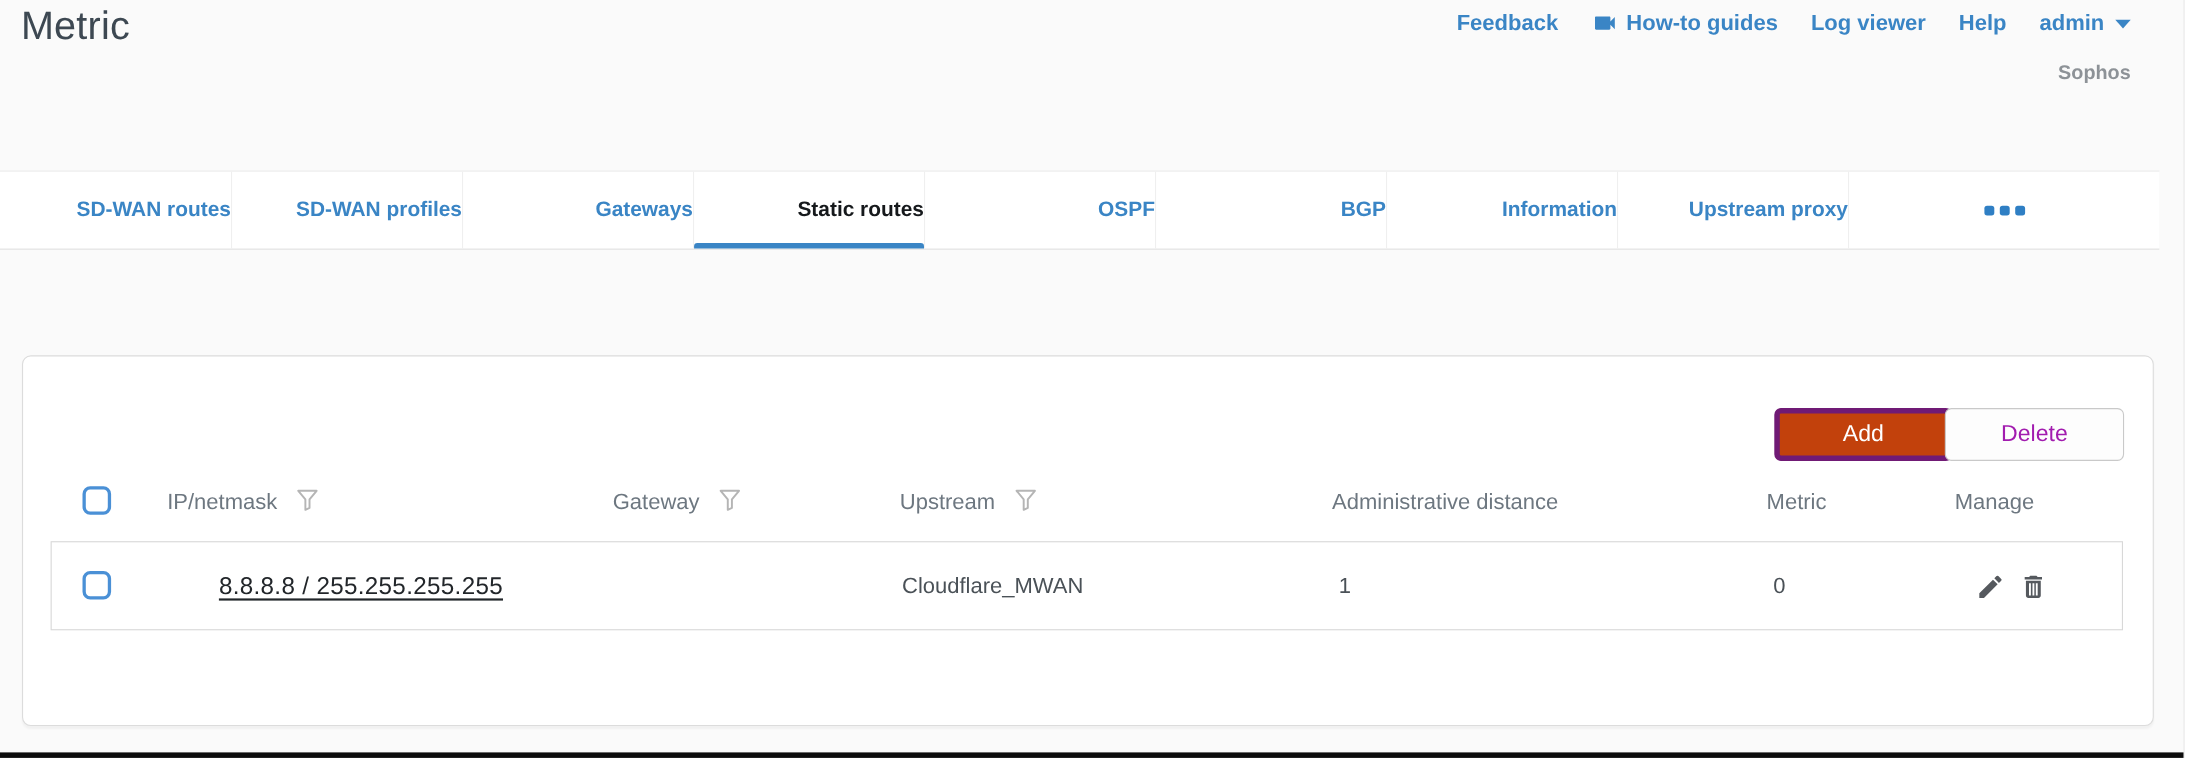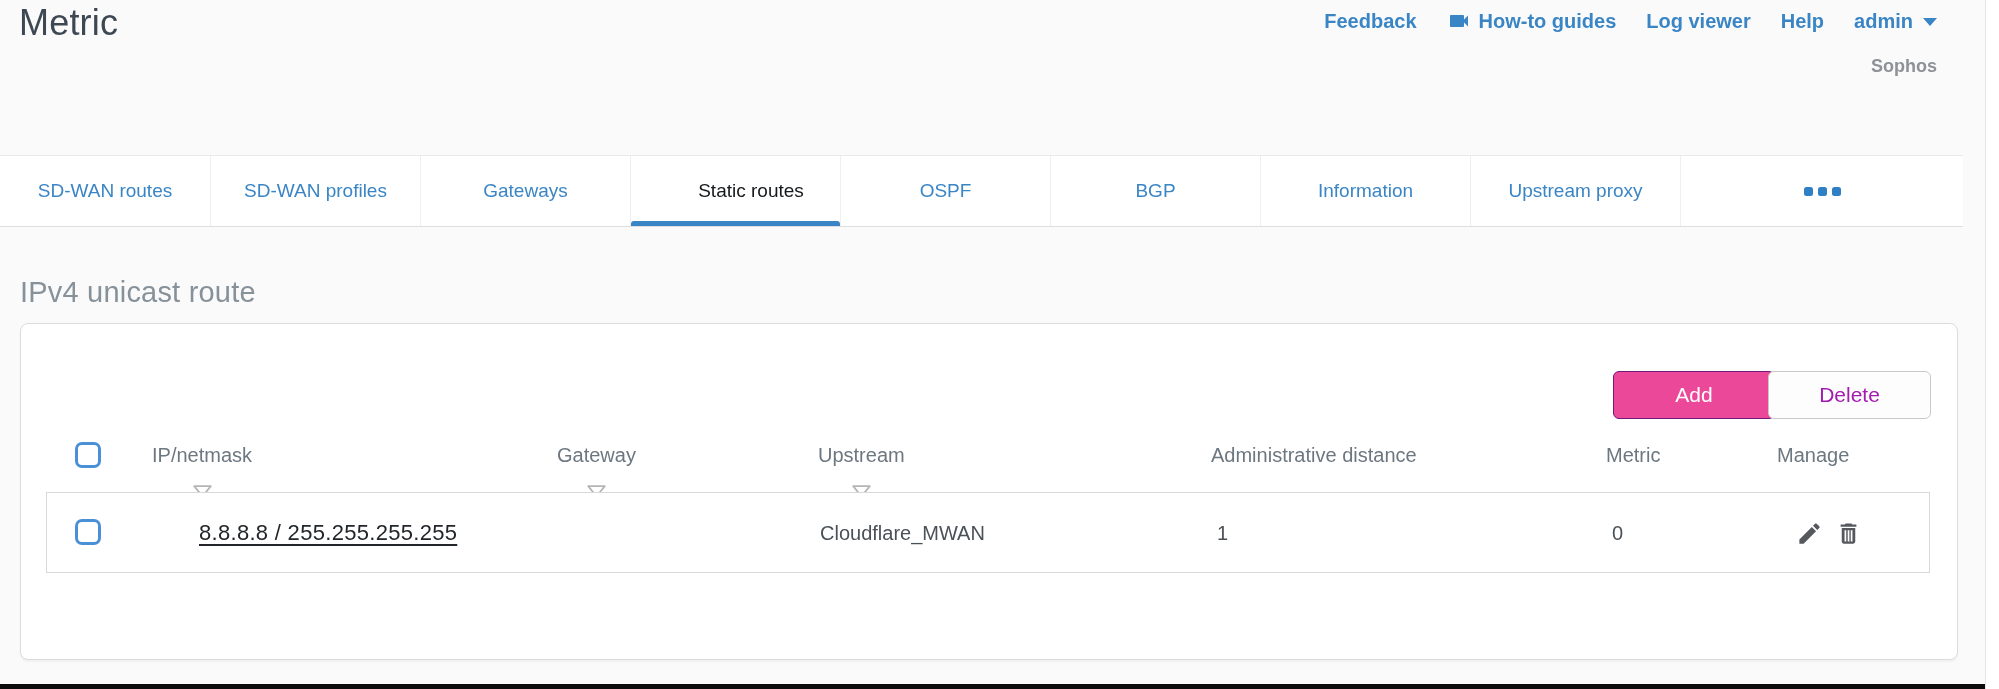--- a/index.html
+++ b/index.html
@@ -29,22 +29,22 @@
     font-size:18px;color:#8d9297;font-weight:700;margin-top:12px;
   }
 
   
   .tabbar{
     position:absolute;left:0;top:155px;width:1963px;height:72px;
     background:#ffffff;border-top:1px solid #e9e9e9;border-bottom:1px solid #dedede;
     display:flex;box-sizing:border-box;
   }
   .tab{
-    width:210px;height:100%;display:flex;align-items:center;justify-content:center;
-    font-size:19px;font-weight:400;color:#3a85c5;cursor:pointer;position:relative;
+    width:210px;height:100%;display:flex;align-items:center;justify-content:flex-end;
+    font-size:19px;font-weight:700;color:#3a85c5;cursor:pointer;position:relative;
     border-left:1px solid #efefef;box-sizing:border-box;white-space:nowrap;
   }
   .tab:first-child{border-left:none;}
   .tab.active{color:#16191c;padding-left:31px;}
   .tab.active::after{
     content:"";position:absolute;left:0;right:0;bottom:0;height:5px;
     background:#3a85c5;border-radius:3px 3px 0 0;
   }
   .tab-overflow{
     flex:1;height:100%;display:flex;align-items:center;justify-content:center;gap:5px;
@@ -62,34 +62,34 @@
     background:#ffffff;border:1px solid #dcdcdc;border-radius:8px;
     box-shadow:0 2px 2px rgba(0,0,0,0.04);box-sizing:border-box;
   }
 
   
   .btn{
     position:absolute;height:48px;border-radius:6px;font-size:21px;
     display:flex;align-items:center;justify-content:center;cursor:pointer;
     box-sizing:border-box;font-family:inherit;
   }
-  .btn-add{left:1613px;top:371px;width:162px;background:#ec4899;color:#ffffff;border:1px solid #701a75;}
+  .btn-add{left:1613px;top:371px;width:162px;background:#c2410c;color:#ffffff;border:5px solid #701a75;}
   .btn-delete{left:1768px;top:371px;width:163px;background:#fdfdfd;color:#a21caf;border:1px solid #c9c9c9;}
 
   
   .checkbox{
     position:absolute;width:26px;height:26px;border:3px solid #4a90d6;border-radius:7px;
     background:#ffffff;box-sizing:border-box;cursor:pointer;
   }
   .cb-head{left:75px;top:442px;}
   .cb-row{left:75px;top:519px;}
 
   .th{
     position:absolute;top:444px;height:26px;display:flex;align-items:center;gap:15px;
-    font-size:20px;color:#6d7780;white-space:nowrap;flex-direction:column;
+    font-size:20px;color:#6d7780;white-space:nowrap;
   }
   .funnel{flex:0 0 auto;cursor:pointer;}
 
   .row{
     position:absolute;left:46px;top:492px;width:1884px;height:81px;
     background:#ffffff;border:1px solid #d8d8d8;box-sizing:border-box;
   }
   .cell{position:absolute;top:520px;height:26px;display:flex;align-items:center;
     font-size:20px;color:#4a5157;white-space:nowrap;}
   .route-link{
@@ -165,21 +165,20 @@
     <div class="tab">
         <span>Upstream proxy</span>
       </div>
     <div class="tab-overflow">
       <i></i>
         <i></i>
         <i></i>
     </div>
   </div>
 
-  <div class="section-heading">IPv4 unicast route</div>
 
   <div class="panel"></div>
 
   <div class="btn btn-add">Add</div>
   <div class="btn btn-delete">Delete</div>
 
   <div class="checkbox cb-head" role="checkbox"></div>
 
   <div class="th" style="left:152px;">
     <span>IP/netmask</span>

